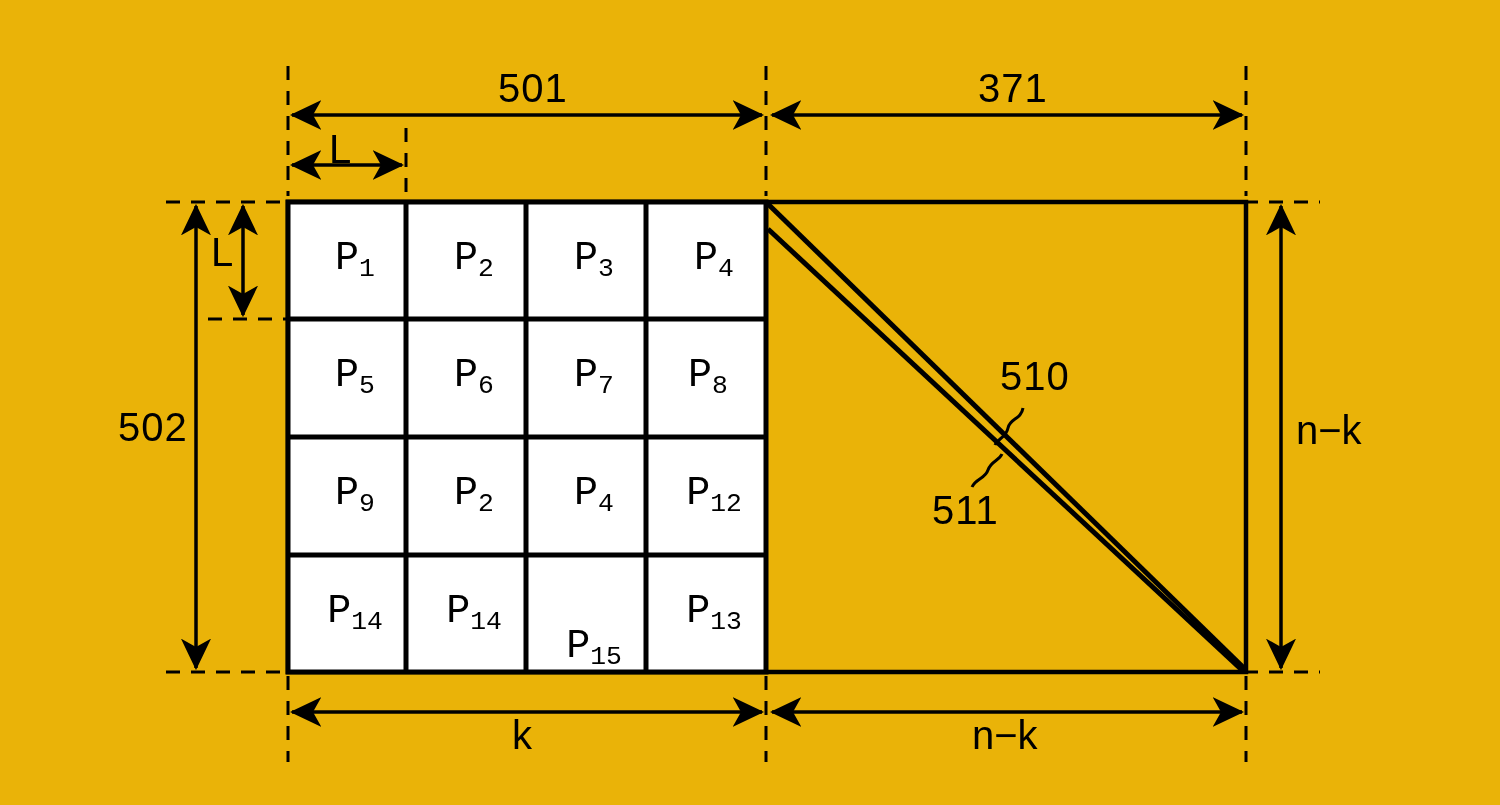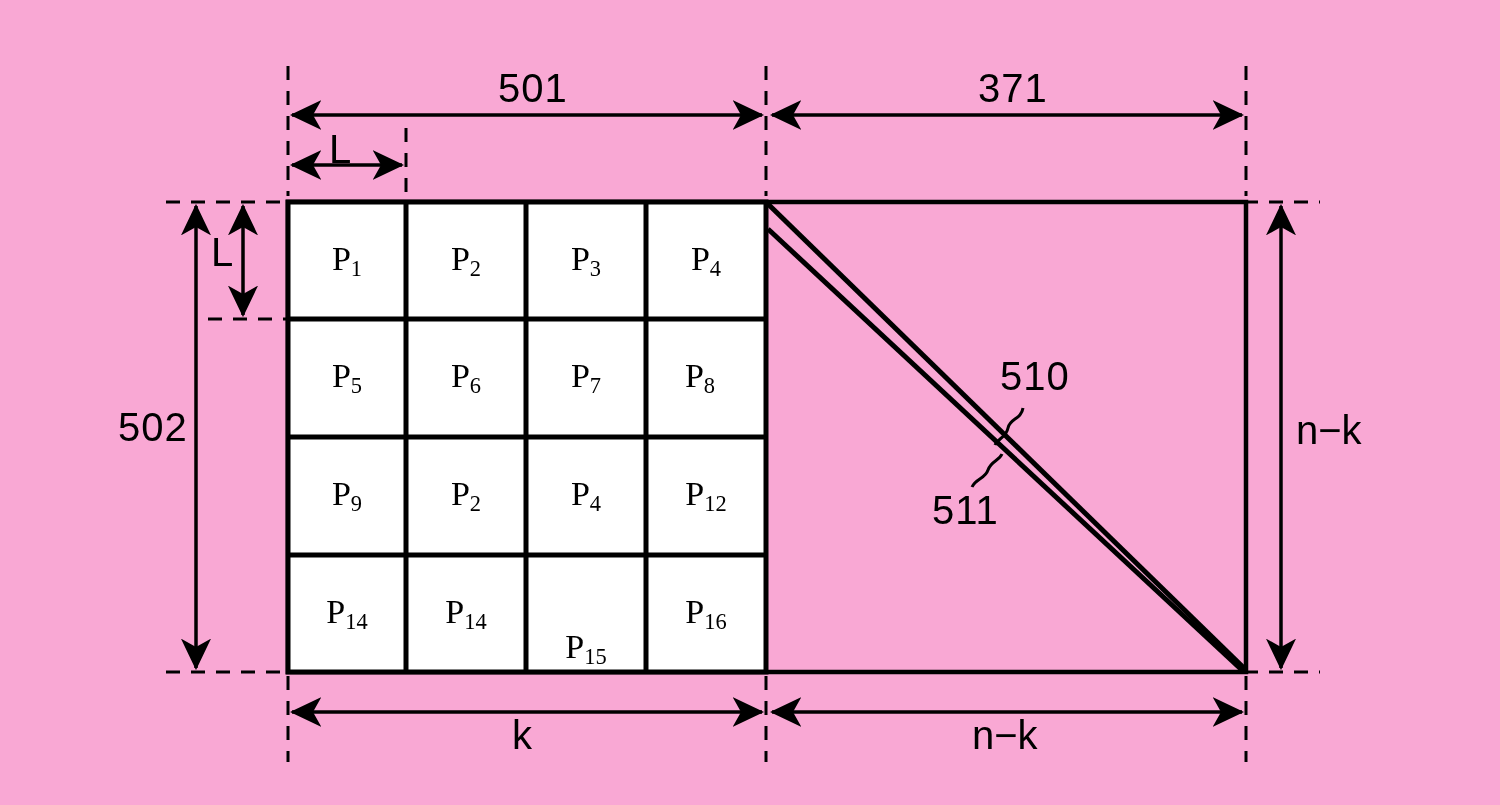--- a/index.html
+++ b/index.html
@@ -4,21 +4,21 @@
 <style>
   html, body {
     margin: 0;
     padding: 0;
     background: #ffffff;
   }
   #canvas {
     position: relative;
     width: 1500px;
     height: 805px;
-    background: #f9a8d4;
+    background: #eab308;
     font-family: "Liberation Sans", sans-serif;
     overflow: hidden;
   }
   svg#diagram {
     position: absolute;
     left: 0;
     top: 0;
     width: 1500px;
     height: 805px;
   }
@@ -35,25 +35,26 @@
     color: #000000;
     font-family: "Liberation Sans", sans-serif;
     white-space: nowrap;
     line-height: 1;
   }
   .ref-num { font-size: 40px; letter-spacing: 1px; }
   .dim-sym { font-size: 40px; letter-spacing: 0px; }
   .cell-lbl {
     position: absolute;
     color: #000000;
-    font-family: Liberation Serif, serif;
-    font-size: 34px;
+    font-family: Liberation Mono, monospace;
+    font-size: 40px;
     white-space: nowrap;
     line-height: 1;
     transform: translate(-50%, -50%);
+    margin-left: 8px;
   }
   .cell-lbl sub {
     font-size: 0.66em;
     vertical-align: -0.28em;
     letter-spacing: 0px;
   }
 </style>
 </head>
 <body>
 
@@ -166,16 +167,16 @@
       <div class="cell-lbl" style="left: 466px; top: 378px;"><span>P</span><sub>6</sub></div>
       <div class="cell-lbl" style="left: 586px; top: 378px;"><span>P</span><sub>7</sub></div>
       <div class="cell-lbl" style="left: 700px; top: 378px;"><span>P</span><sub>8</sub></div>
       <div class="cell-lbl" style="left: 347px; top: 496px;"><span>P</span><sub>9</sub></div>
       <div class="cell-lbl" style="left: 466px; top: 496px;"><span>P</span><sub>2</sub></div>
       <div class="cell-lbl" style="left: 586px; top: 496px;"><span>P</span><sub>4</sub></div>
       <div class="cell-lbl" style="left: 706px; top: 496px;"><span>P</span><sub>12</sub></div>
       <div class="cell-lbl" style="left: 347px; top: 613.5px;"><span>P</span><sub>14</sub></div>
       <div class="cell-lbl" style="left: 466px; top: 613.5px;"><span>P</span><sub>14</sub></div>
       <div class="cell-lbl" style="left: 586px; top: 649px; text-align: center;"><span>P</span><sub>15</sub></div>
-      <div class="cell-lbl" style="left: 706px; top: 613.5px;"><span>P</span><sub>16</sub></div>
+      <div class="cell-lbl" style="left: 706px; top: 613.5px;"><span>P</span><sub>13</sub></div>
     </div>
 
 </div>
 
 </body></html>

